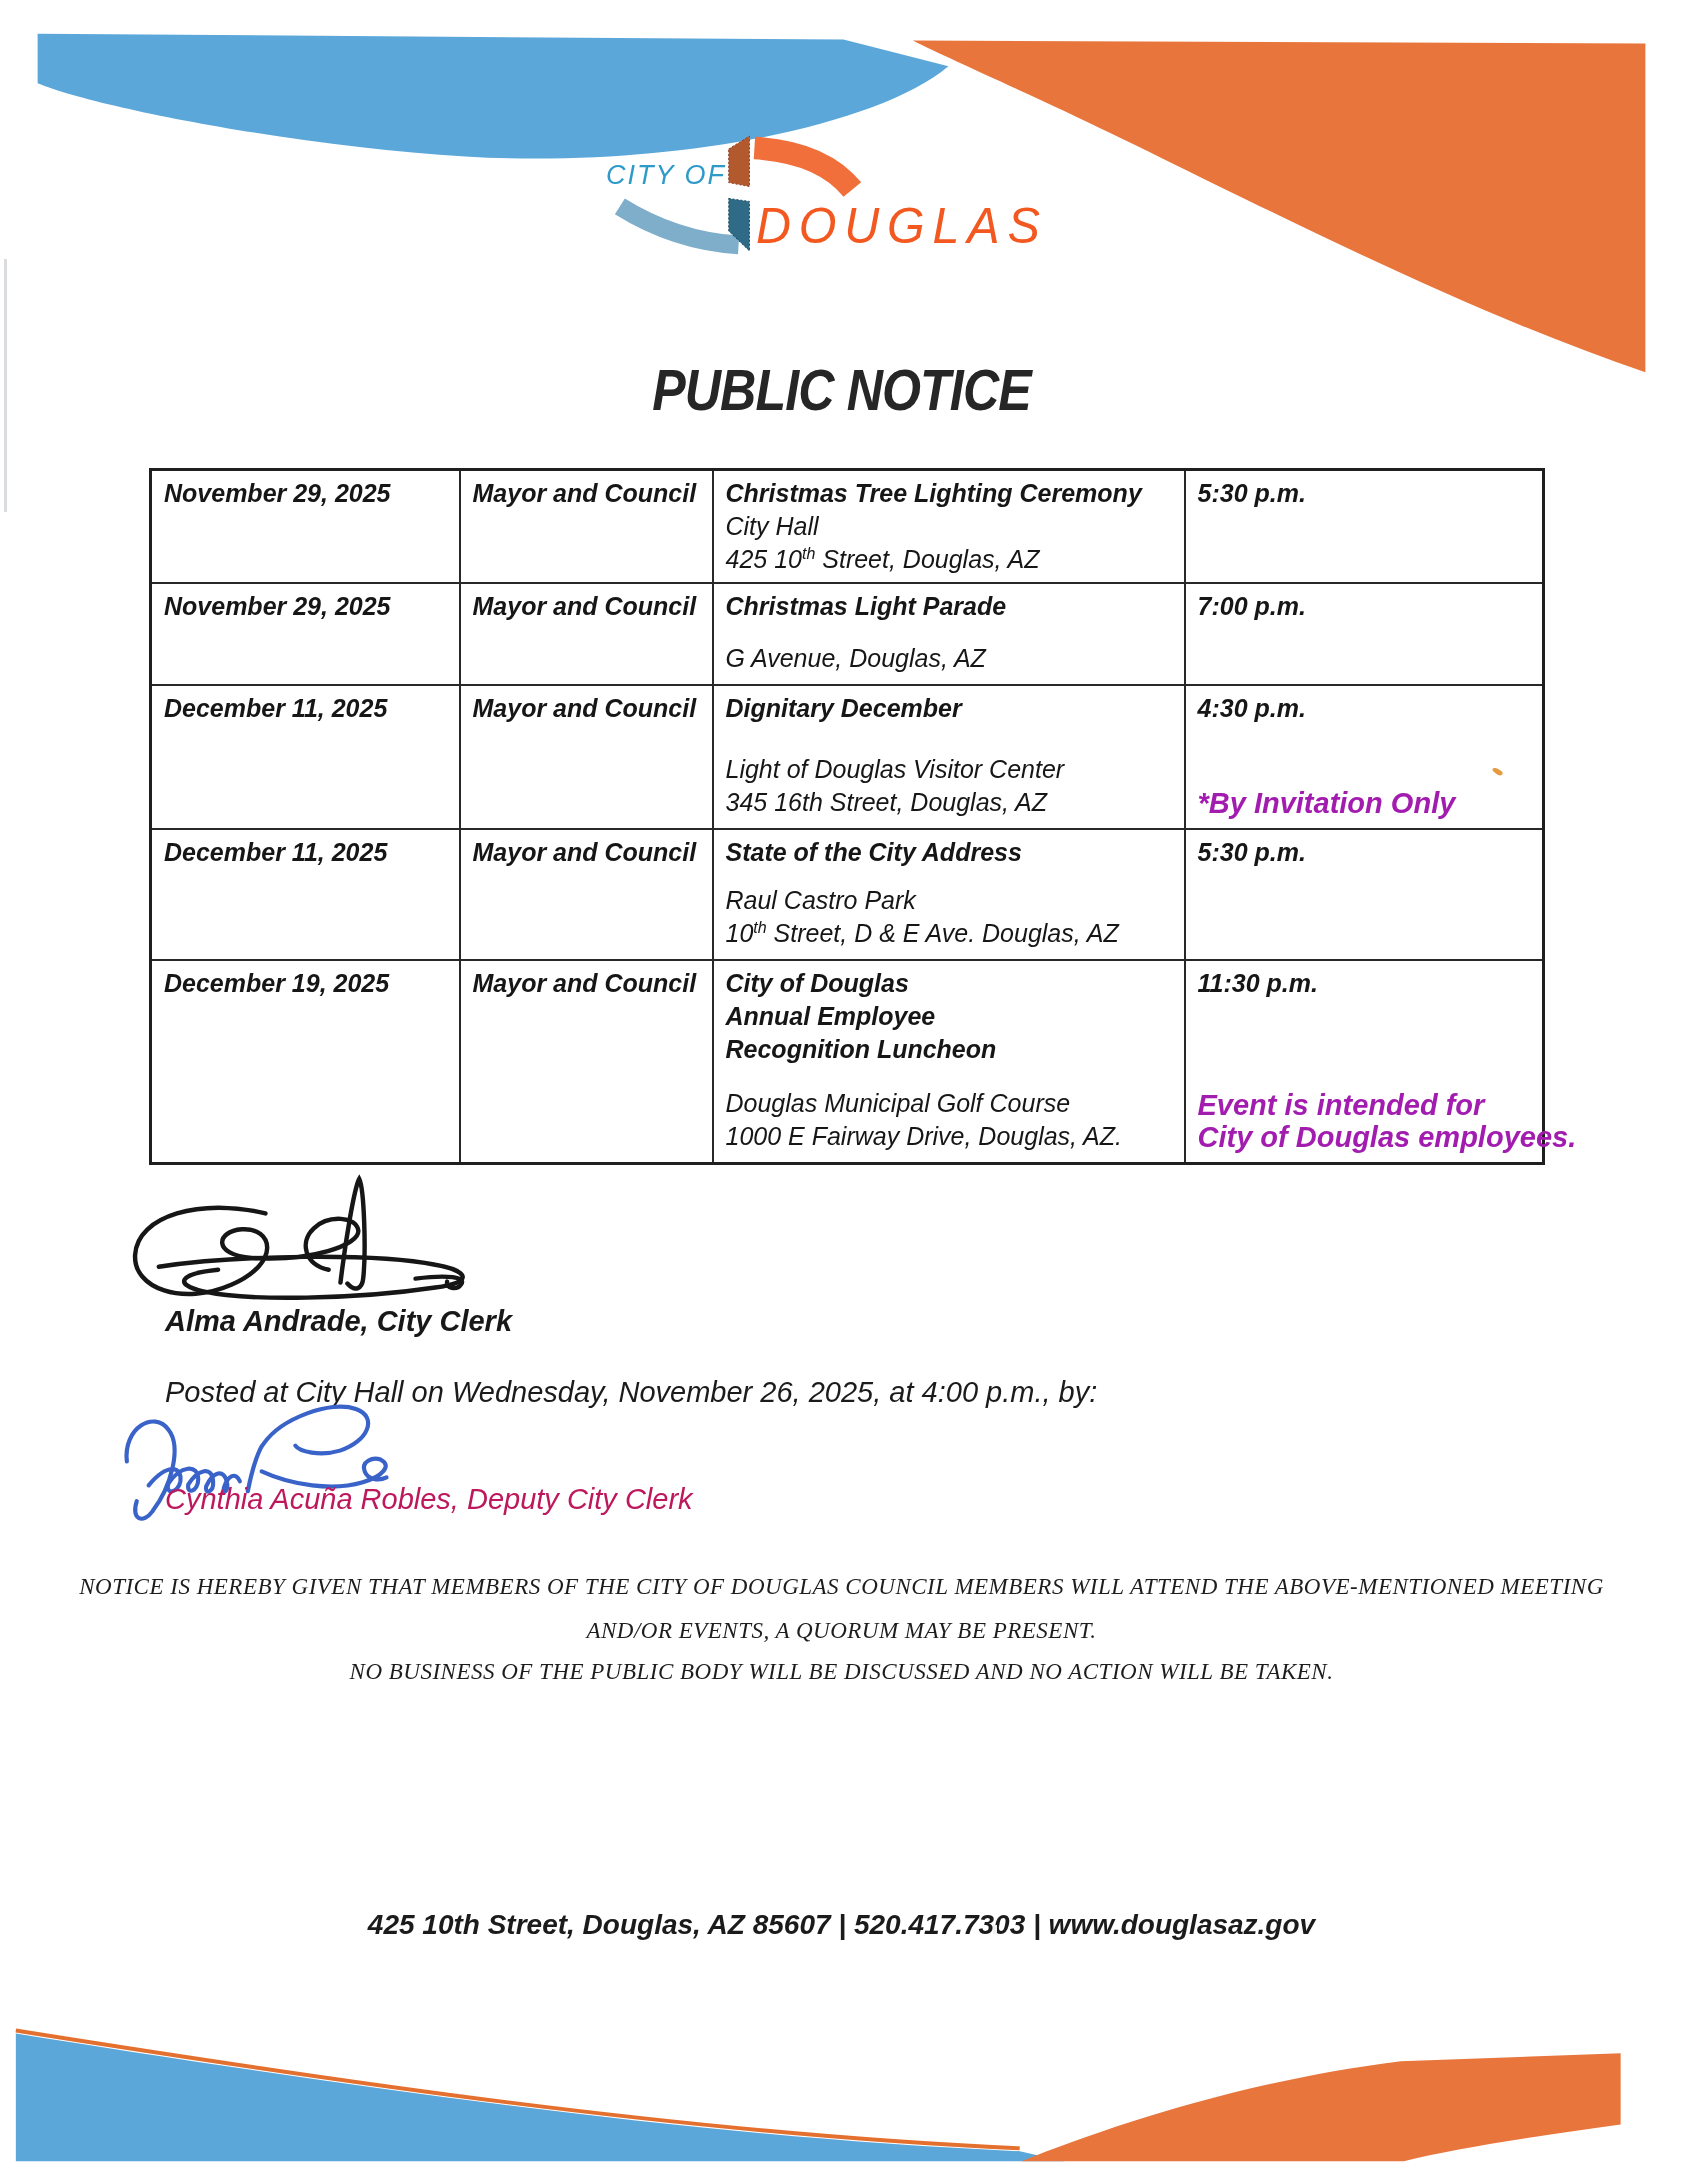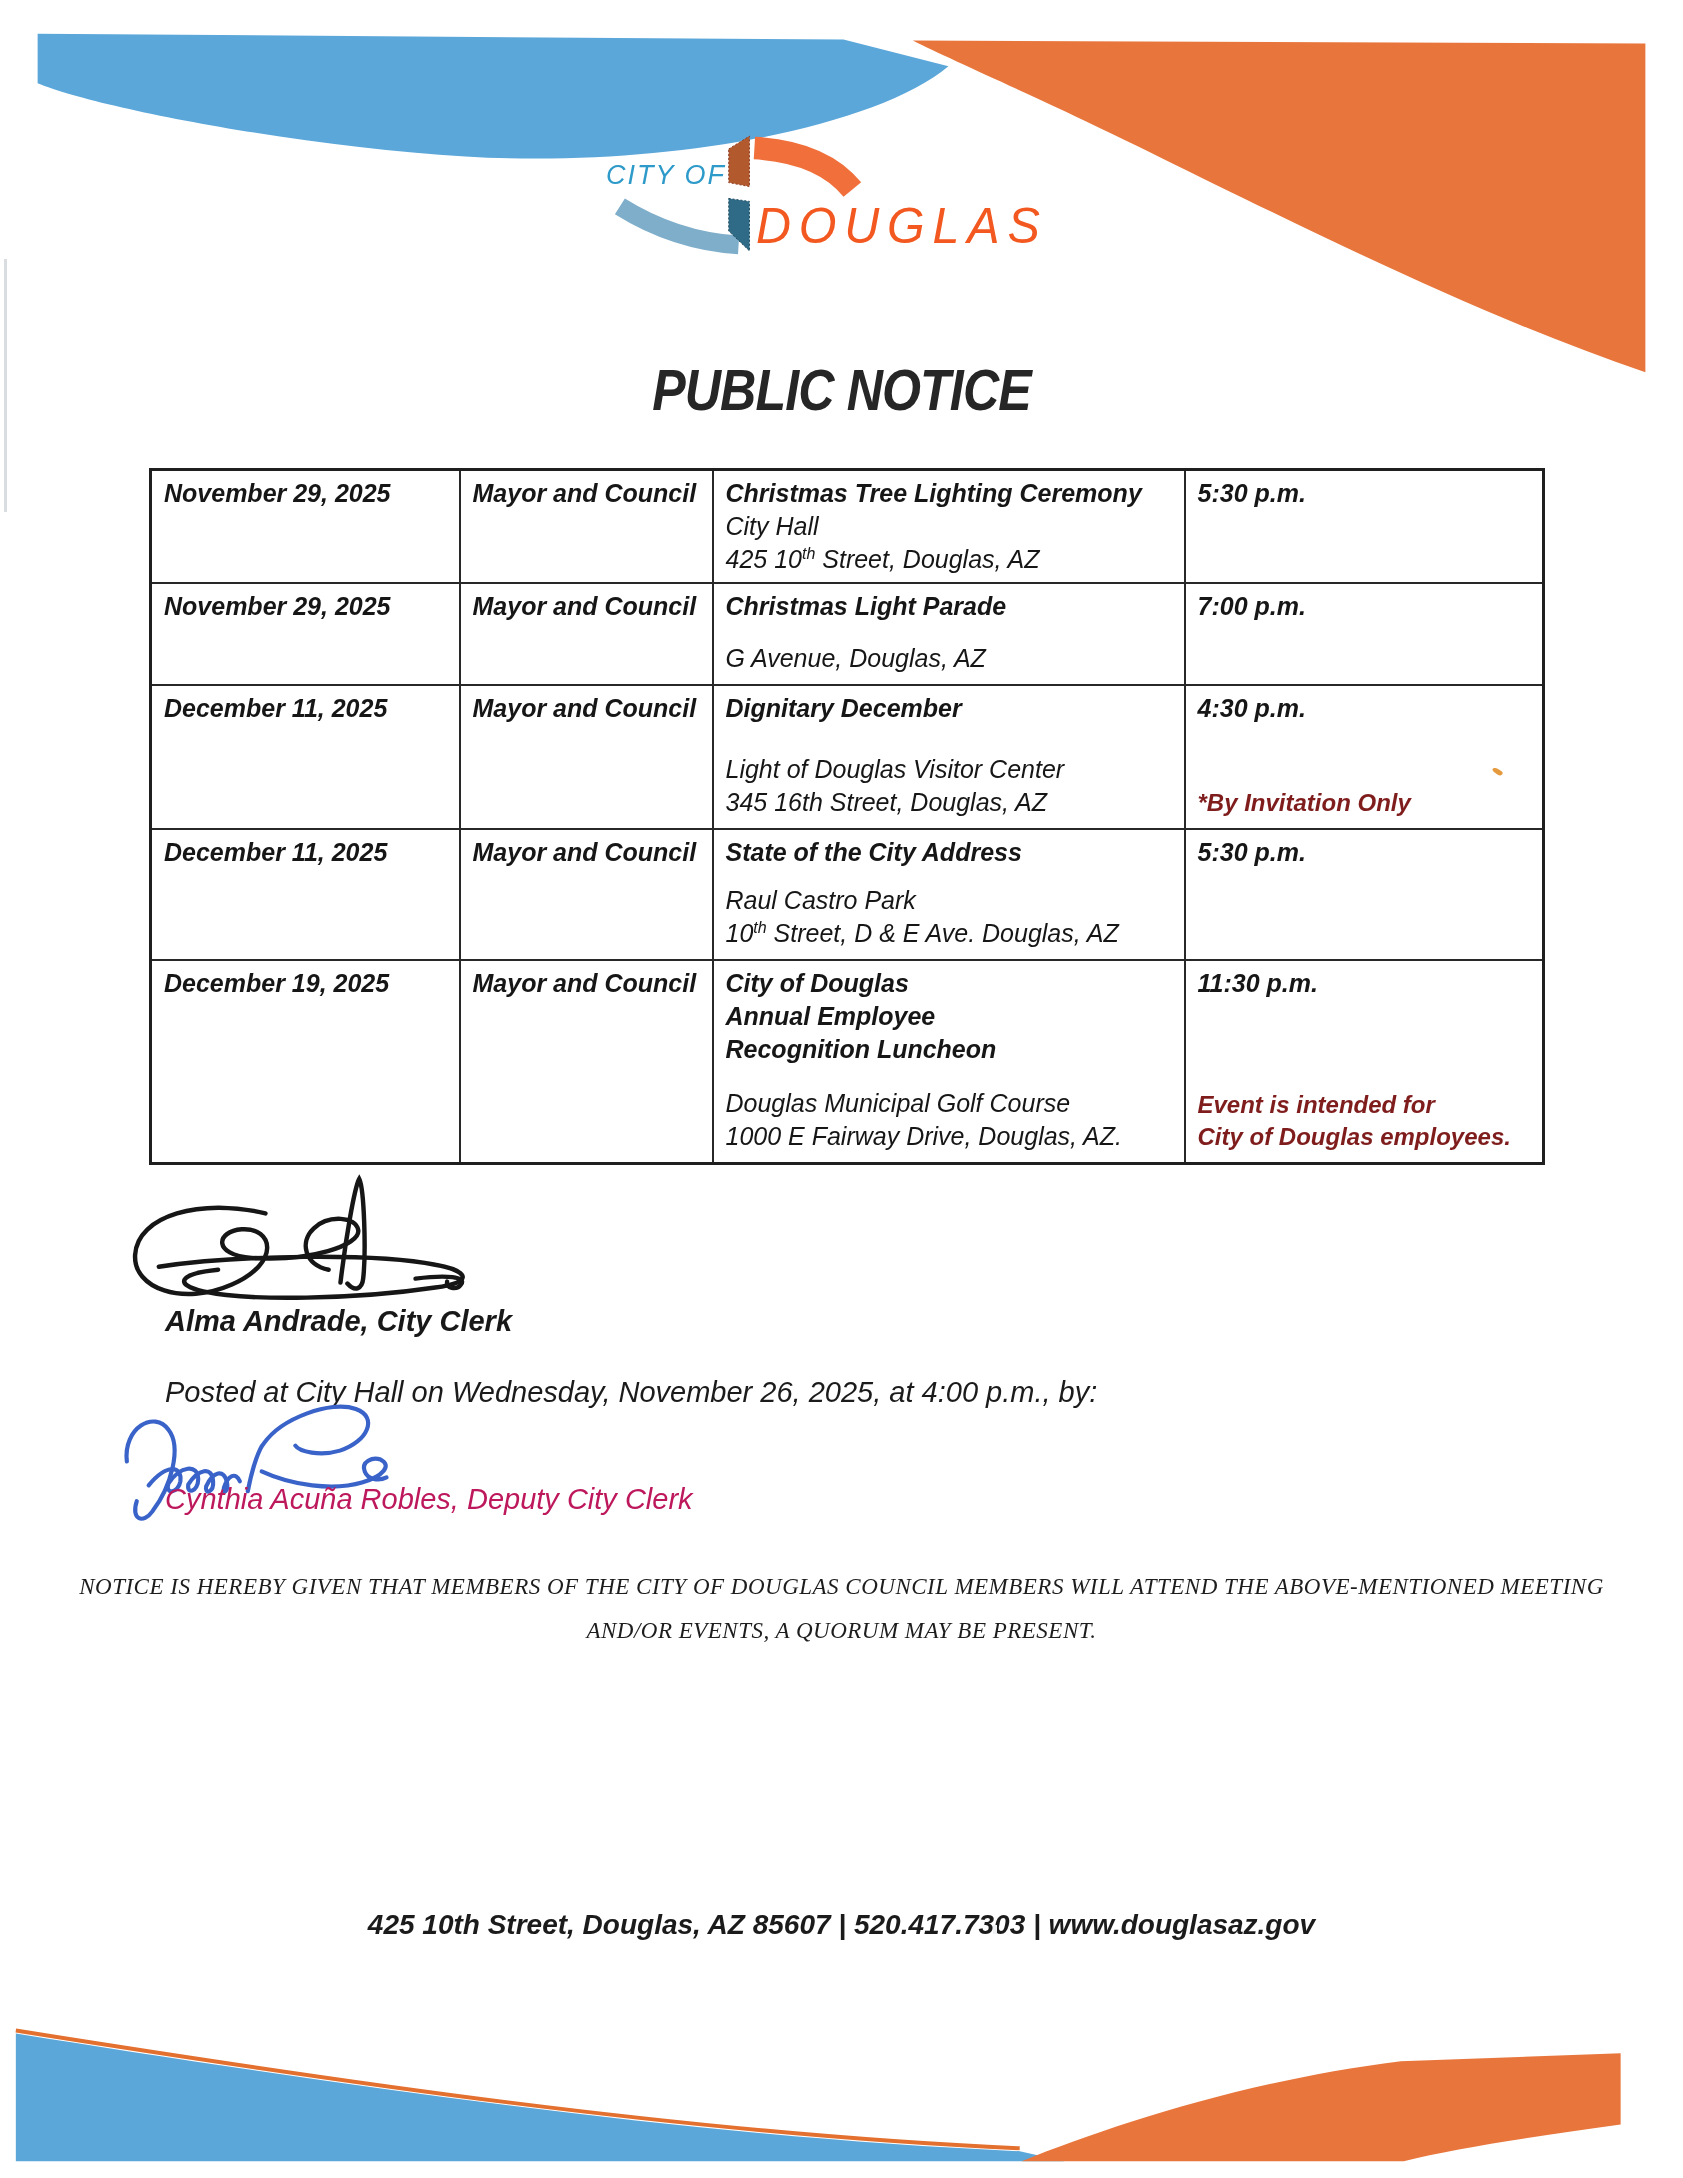--- a/index.html
+++ b/index.html
@@ -45,21 +45,21 @@
   }
   .b{font-weight:700;}
   .wrap{display:flex; flex-direction:column; justify-content:space-between;}
   .h1r .wrap{min-height:87px;}
   .h2r .wrap{min-height:85px;}
   .h3r .wrap{min-height:127px;}
   .h4r .wrap{min-height:114px;}
   .h5r .wrap{min-height:186px;}
   td .vn{font-weight:400;}
   sup.th{font-size:16px; line-height:0; vertical-align:super;}
-  .red{color:#7f1d1d; font-weight:700; font-size:24px; line-height:32px; white-space:nowrap;}
+  .red{color:#a21caf; font-weight:700; font-size:29px; line-height:32px; white-space:nowrap;}
 
   
   .sig-black{position:absolute; left:117px; top:1170px;}
   .sig-blue{position:absolute; left:111px; top:1390px;}
   .alma-label{position:absolute; left:165px; top:1305px; font-size:29px; font-weight:700; color:#181818;}
   .posted-line{position:absolute; left:165px; top:1376px; font-size:29px; font-weight:400; color:#1b1b1b;}
   .cynthia-label{position:absolute; left:165px; top:1483px; font-size:29px; font-weight:400; color:#be185d;}
 
   
   .serif-line{
@@ -218,20 +218,21 @@
   <svg class="sig-blue" width="337" height="149" viewBox="0 0 340 150" fill="none" stroke="#3A63C9" stroke-width="4.2" stroke-linecap="round">
     <path d="M16,72 C12,38 44,20 58,40 C72,58 60,98 42,122 C32,136 20,130 26,112"></path>
     <path d="M38,96 C56,74 72,76 70,92 C68,104 54,106 58,94 C70,76 88,74 88,90 C88,102 76,106 78,95 C88,80 102,76 103,92 C104,103 94,106 96,97 C103,82 114,79 117,93 C119,102 112,106 114,98 C118,86 126,82 130,92"></path>
     <path d="M138,102 C143,76 150,58 154,54 C172,28 222,10 247,19 C270,27 259,52 231,61 C211,67 190,62 186,56"></path>
     <path d="M152,82 C182,96 224,102 254,93 C274,87 284,76 272,70 C264,67 252,72 256,82 C259,90 270,92 278,88"></path>
   </svg>
   <div class="cynthia-label">Cynthia Acuña Robles, Deputy City Clerk</div>
 
   <div class="serif-line nl1">NOTICE IS HEREBY GIVEN THAT MEMBERS OF THE CITY OF DOUGLAS COUNCIL MEMBERS WILL ATTEND THE ABOVE-MENTIONED MEETING</div>
   <div class="serif-line nl2">AND/OR EVENTS, A QUORUM MAY BE PRESENT.</div>
+  <div class="serif-line nl3">NO BUSINESS OF THE PUBLIC BODY WILL BE DISCUSSED AND NO ACTION WILL BE TAKEN.</div>
 
   <div class="footer-line">425 10th Street, Douglas, AZ 85607 | 520.417.7303 | www.douglasaz.gov</div>
 
   <svg class="footer-art" width="1683" height="198" viewBox="0 0 1700 200">
     <path d="M16,51 C330,101 690,155 1030,170" stroke="#E4702F" stroke-width="4" fill="none"></path>
     <path d="M16,54 C330,104 690,158 1030,173 L1075,183 L16,183 Z" fill="#5BA7DA"></path>
     <path d="M1032,183 C1120,148 1255,102 1415,82 L1637,74 L1637,146 C1550,158 1470,170 1418,183 Z" fill="#E8763C"></path>
   </svg>
 
   <div class="edge-streak"></div>

